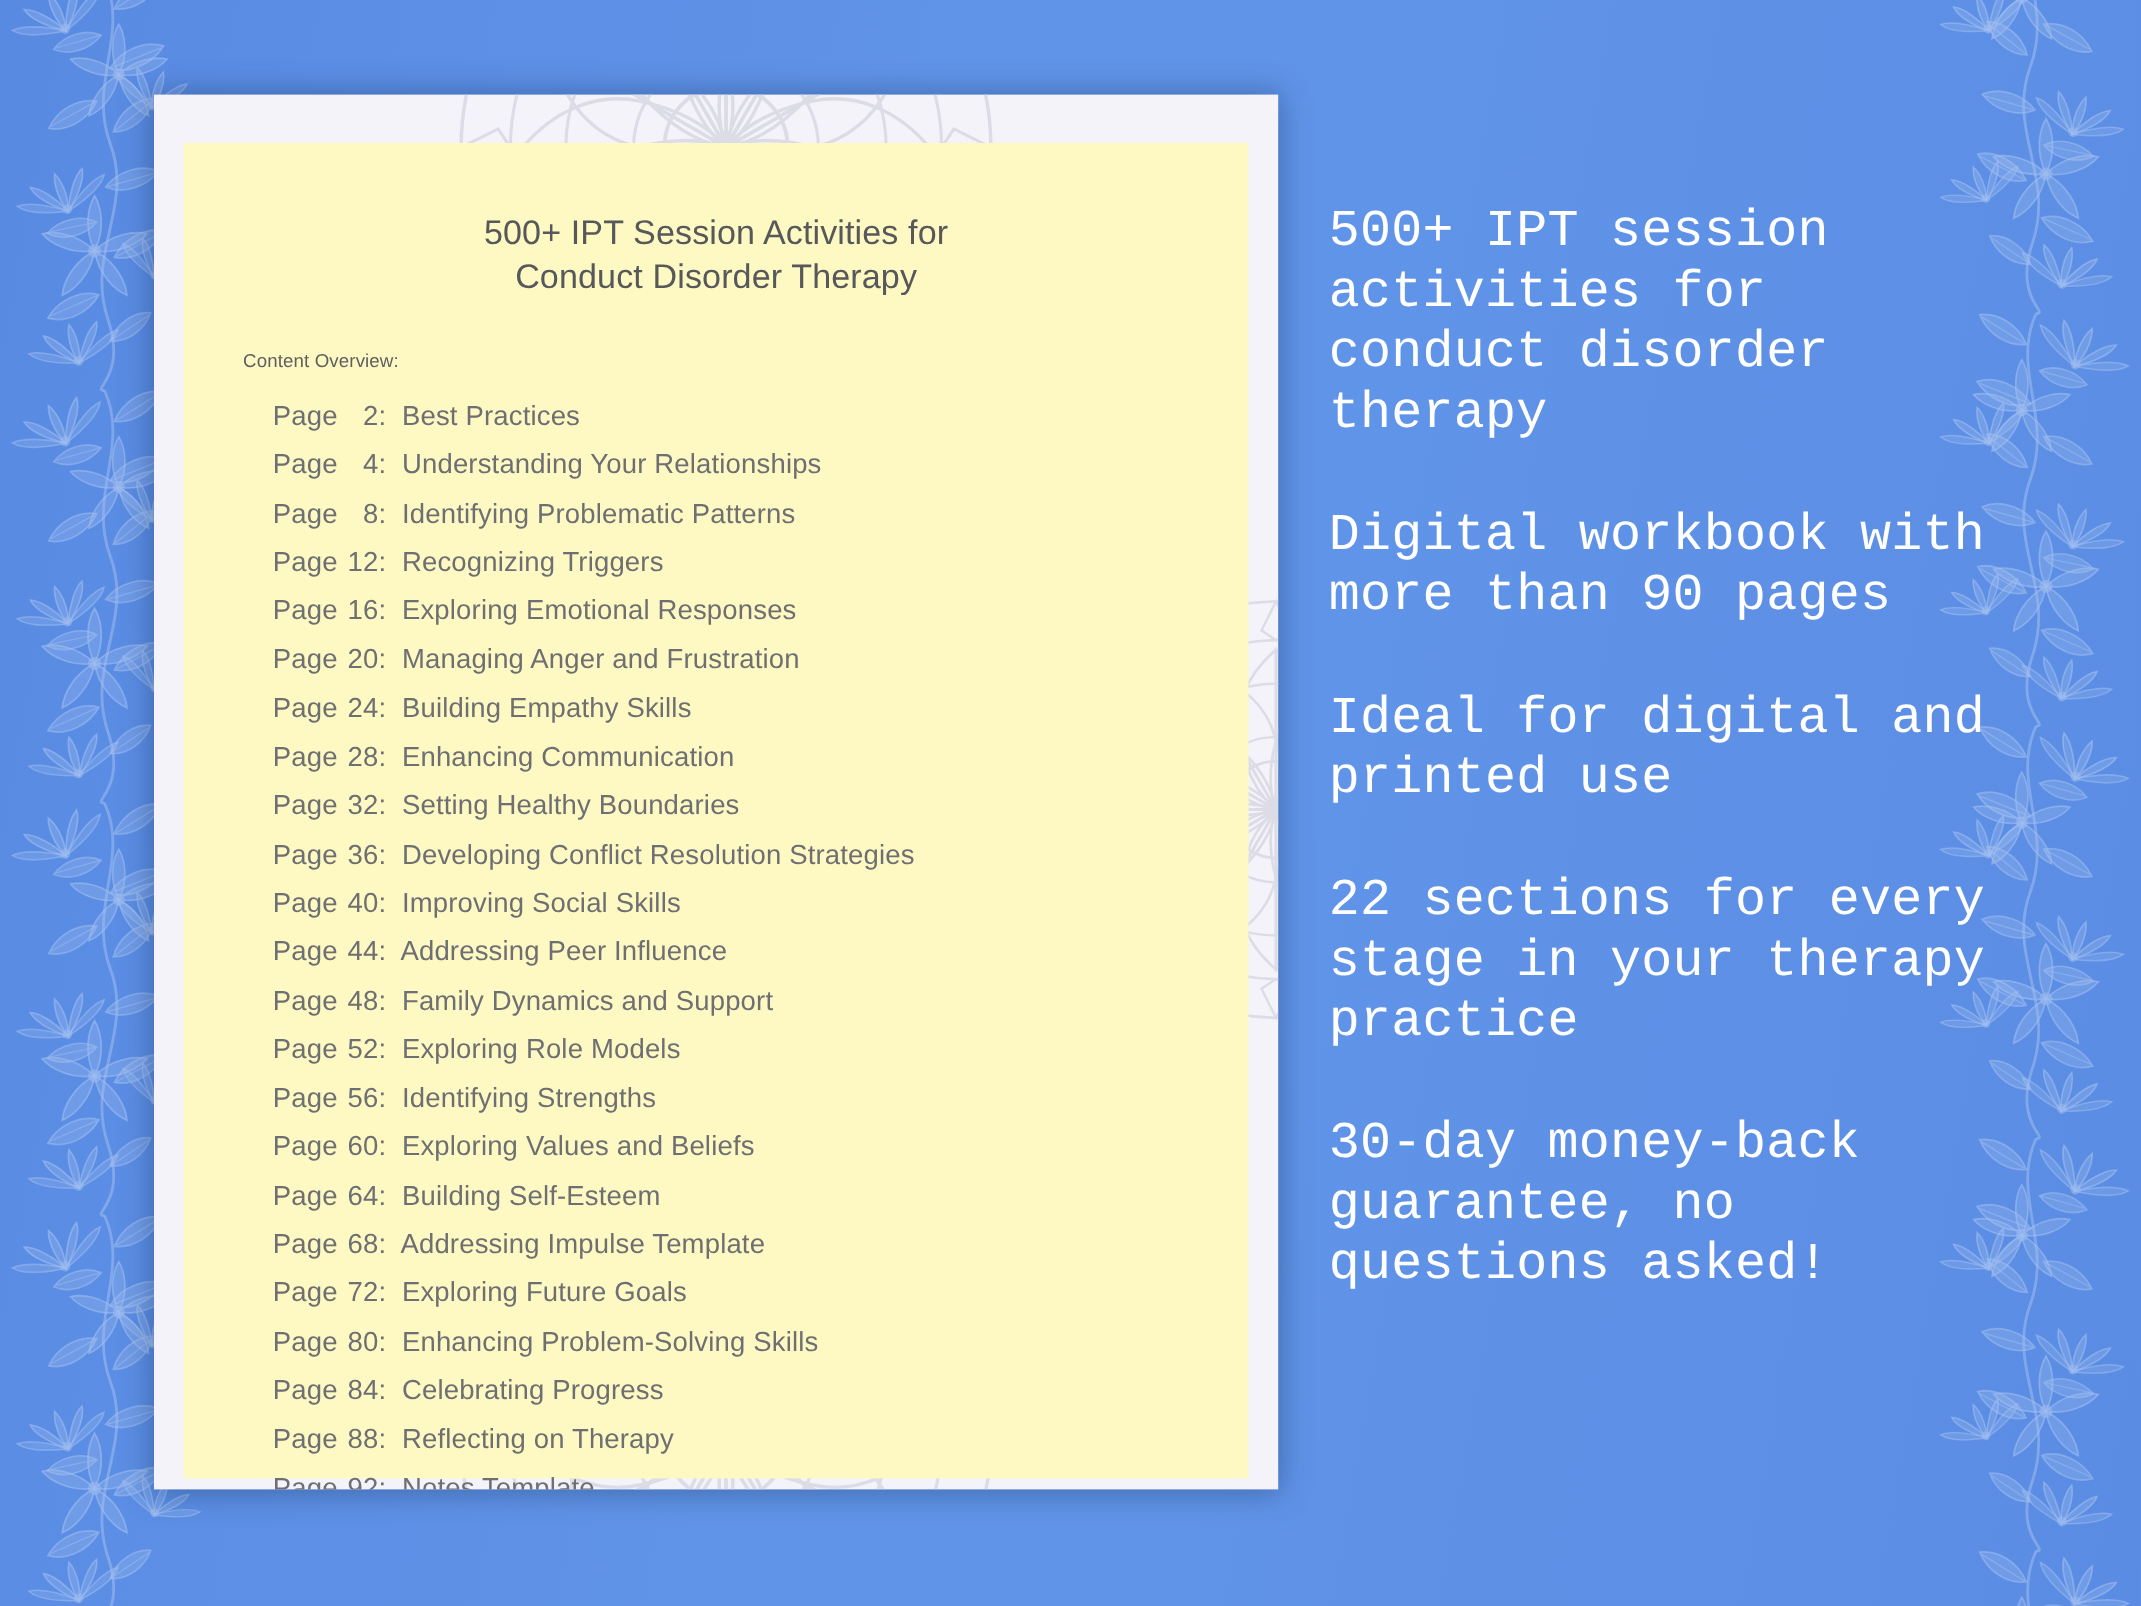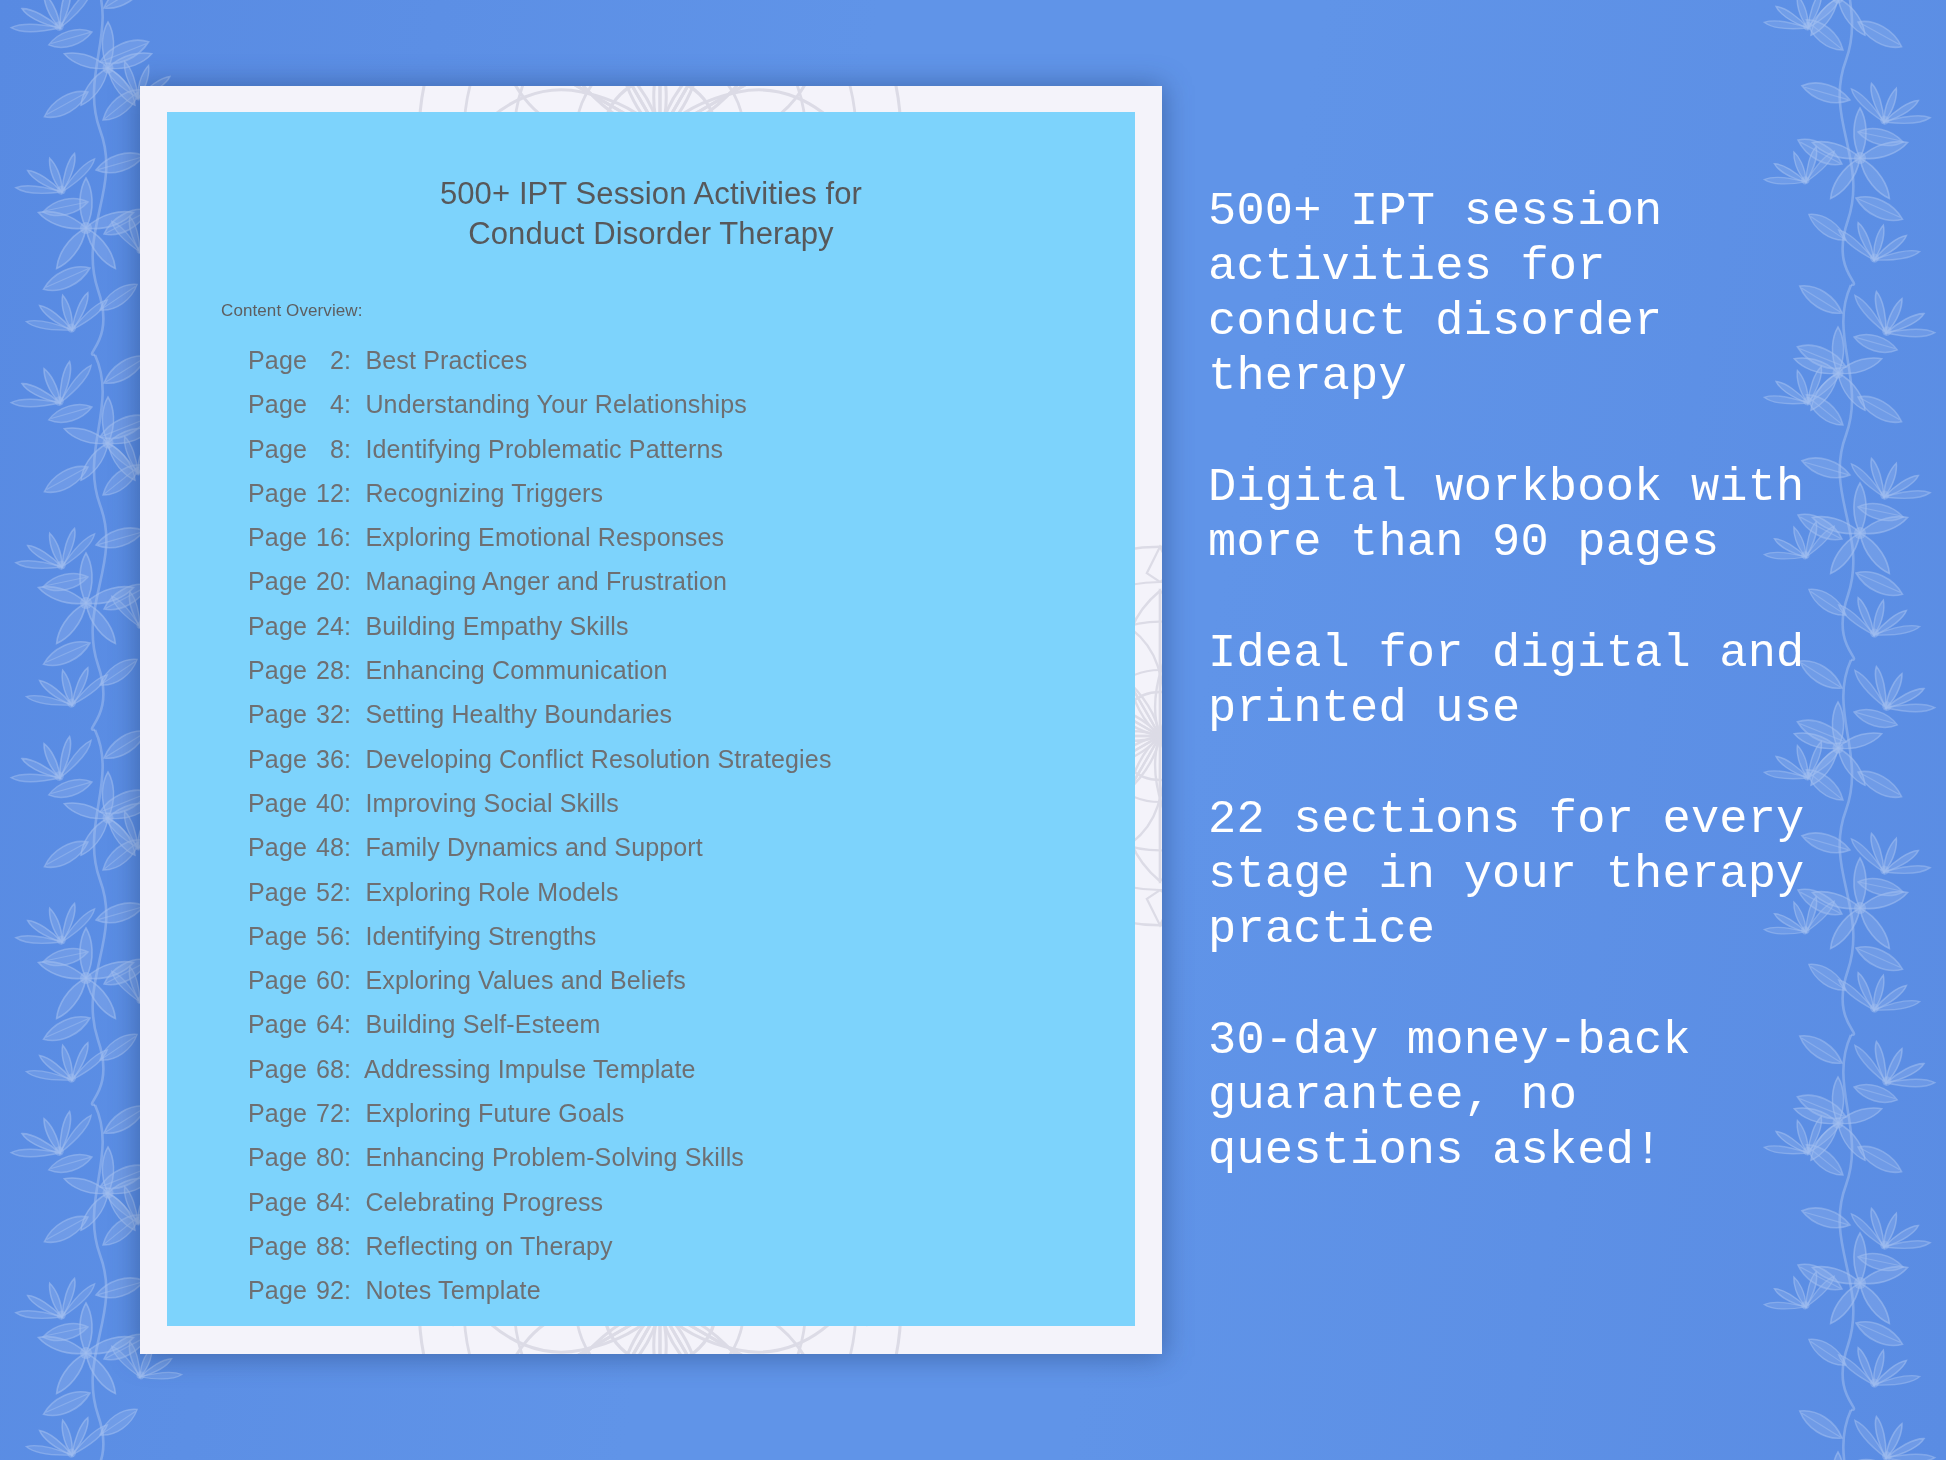--- a/index.html
+++ b/index.html
@@ -59,24 +59,24 @@
     opacity: 0.55;
     pointer-events: none;
   }
   .mandala.top    { left: 240px; top: -232px; width: 560px; height: 560px; }
   .mandala.bottom { left: 240px; top: 942px;  width: 560px; height: 560px; }
   .mandala.side   { left: 800px; top: 430px;  width: 440px; height: 440px; }
 
   #sheet {
     position: absolute;
     left: 27px;
-    top: 26px;
+    top: 44px;
     width: 968px;
     height: 1214px;
-    background: #7dd3fc;
+    background: #fef9c3;
     z-index: 3;
   }
 
   
   #doc-title {
     margin: 0;
     padding-top: 62px;
     text-align: center;
     font-size: 31px;
     font-weight: 400;
@@ -279,20 +279,21 @@
         <li><span class="pg-word">Page</span> <span class="pg-num">4</span>:  <span class="pg-title">Understanding Your Relationships</span></li>
         <li><span class="pg-word">Page</span> <span class="pg-num">8</span>:  <span class="pg-title">Identifying Problematic Patterns</span></li>
         <li><span class="pg-word">Page</span> <span class="pg-num">12</span>:  <span class="pg-title">Recognizing Triggers</span></li>
         <li><span class="pg-word">Page</span> <span class="pg-num">16</span>:  <span class="pg-title">Exploring Emotional Responses</span></li>
         <li><span class="pg-word">Page</span> <span class="pg-num">20</span>:  <span class="pg-title">Managing Anger and Frustration</span></li>
         <li><span class="pg-word">Page</span> <span class="pg-num">24</span>:  <span class="pg-title">Building Empathy Skills</span></li>
         <li><span class="pg-word">Page</span> <span class="pg-num">28</span>:  <span class="pg-title">Enhancing Communication</span></li>
         <li><span class="pg-word">Page</span> <span class="pg-num">32</span>:  <span class="pg-title">Setting Healthy Boundaries</span></li>
         <li><span class="pg-word">Page</span> <span class="pg-num">36</span>:  <span class="pg-title">Developing Conflict Resolution Strategies</span></li>
         <li><span class="pg-word">Page</span> <span class="pg-num">40</span>:  <span class="pg-title">Improving Social Skills</span></li>
+        <li><span class="pg-word">Page</span> <span class="pg-num">44</span>:  <span class="pg-title">Addressing Peer Influence</span></li>
         <li><span class="pg-word">Page</span> <span class="pg-num">48</span>:  <span class="pg-title">Family Dynamics and Support</span></li>
         <li><span class="pg-word">Page</span> <span class="pg-num">52</span>:  <span class="pg-title">Exploring Role Models</span></li>
         <li><span class="pg-word">Page</span> <span class="pg-num">56</span>:  <span class="pg-title">Identifying Strengths</span></li>
         <li><span class="pg-word">Page</span> <span class="pg-num">60</span>:  <span class="pg-title">Exploring Values and Beliefs</span></li>
         <li><span class="pg-word">Page</span> <span class="pg-num">64</span>:  <span class="pg-title">Building Self-Esteem</span></li>
         <li><span class="pg-word">Page</span> <span class="pg-num">68</span>:  <span class="pg-title">Addressing Impulse Template</span></li>
         <li><span class="pg-word">Page</span> <span class="pg-num">72</span>:  <span class="pg-title">Exploring Future Goals</span></li>
         <li><span class="pg-word">Page</span> <span class="pg-num">80</span>:  <span class="pg-title">Enhancing Problem-Solving Skills</span></li>
         <li><span class="pg-word">Page</span> <span class="pg-num">84</span>:  <span class="pg-title">Celebrating Progress</span></li>
         <li><span class="pg-word">Page</span> <span class="pg-num">88</span>:  <span class="pg-title">Reflecting on Therapy</span></li>

